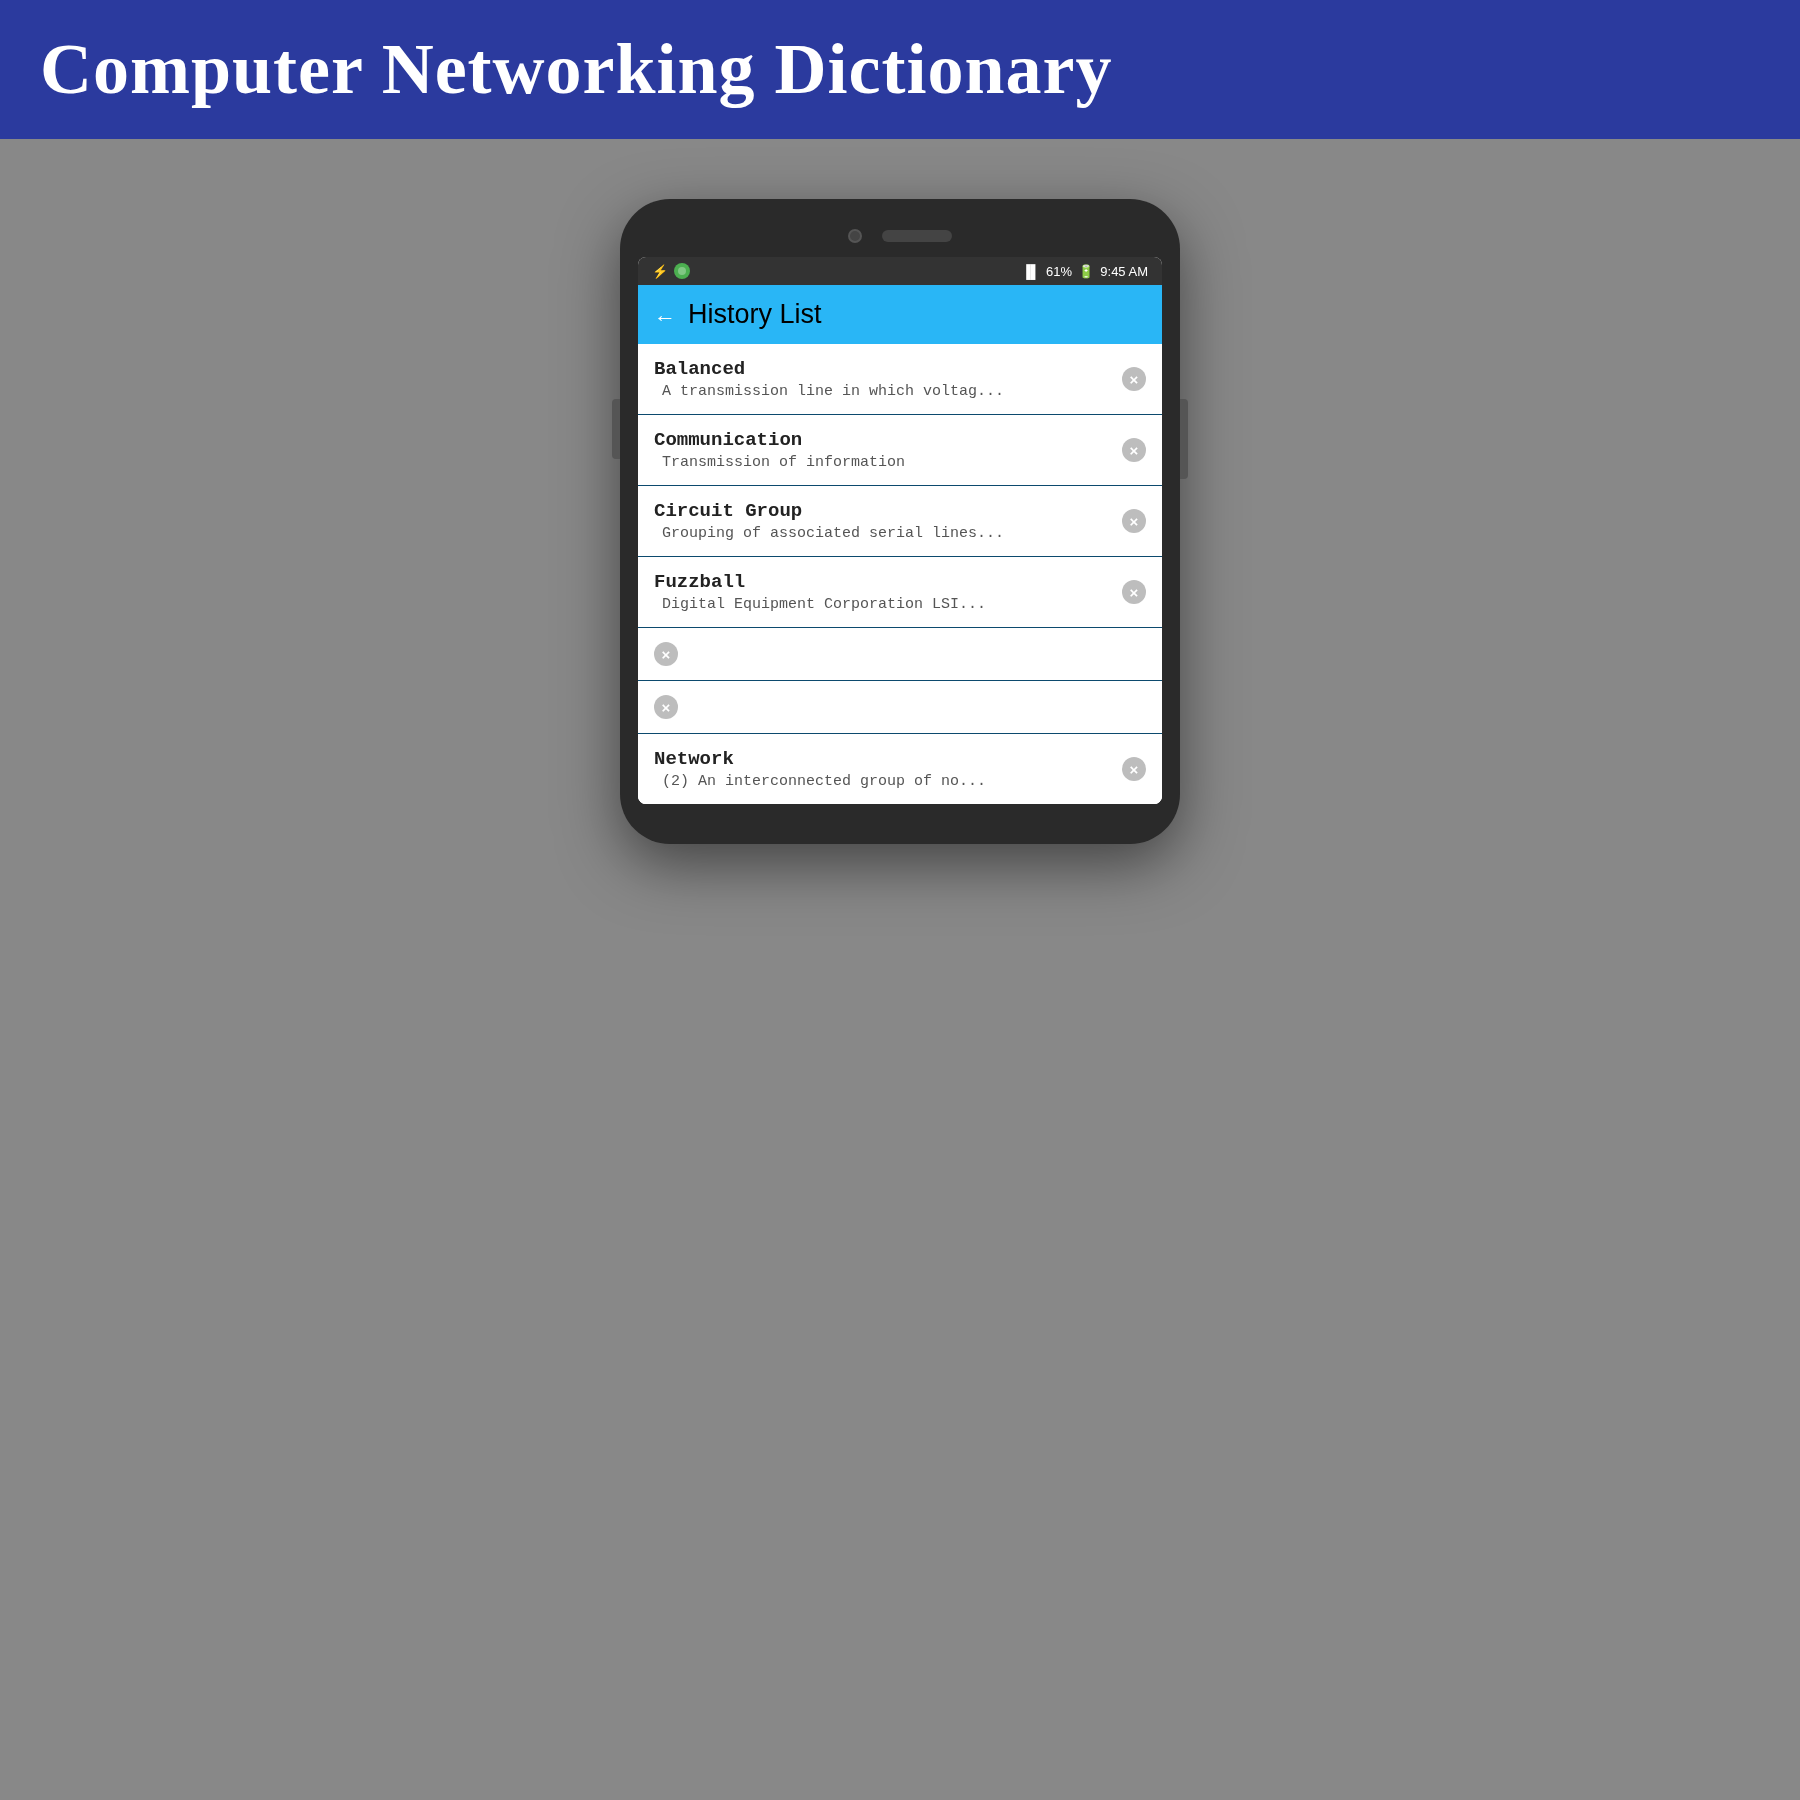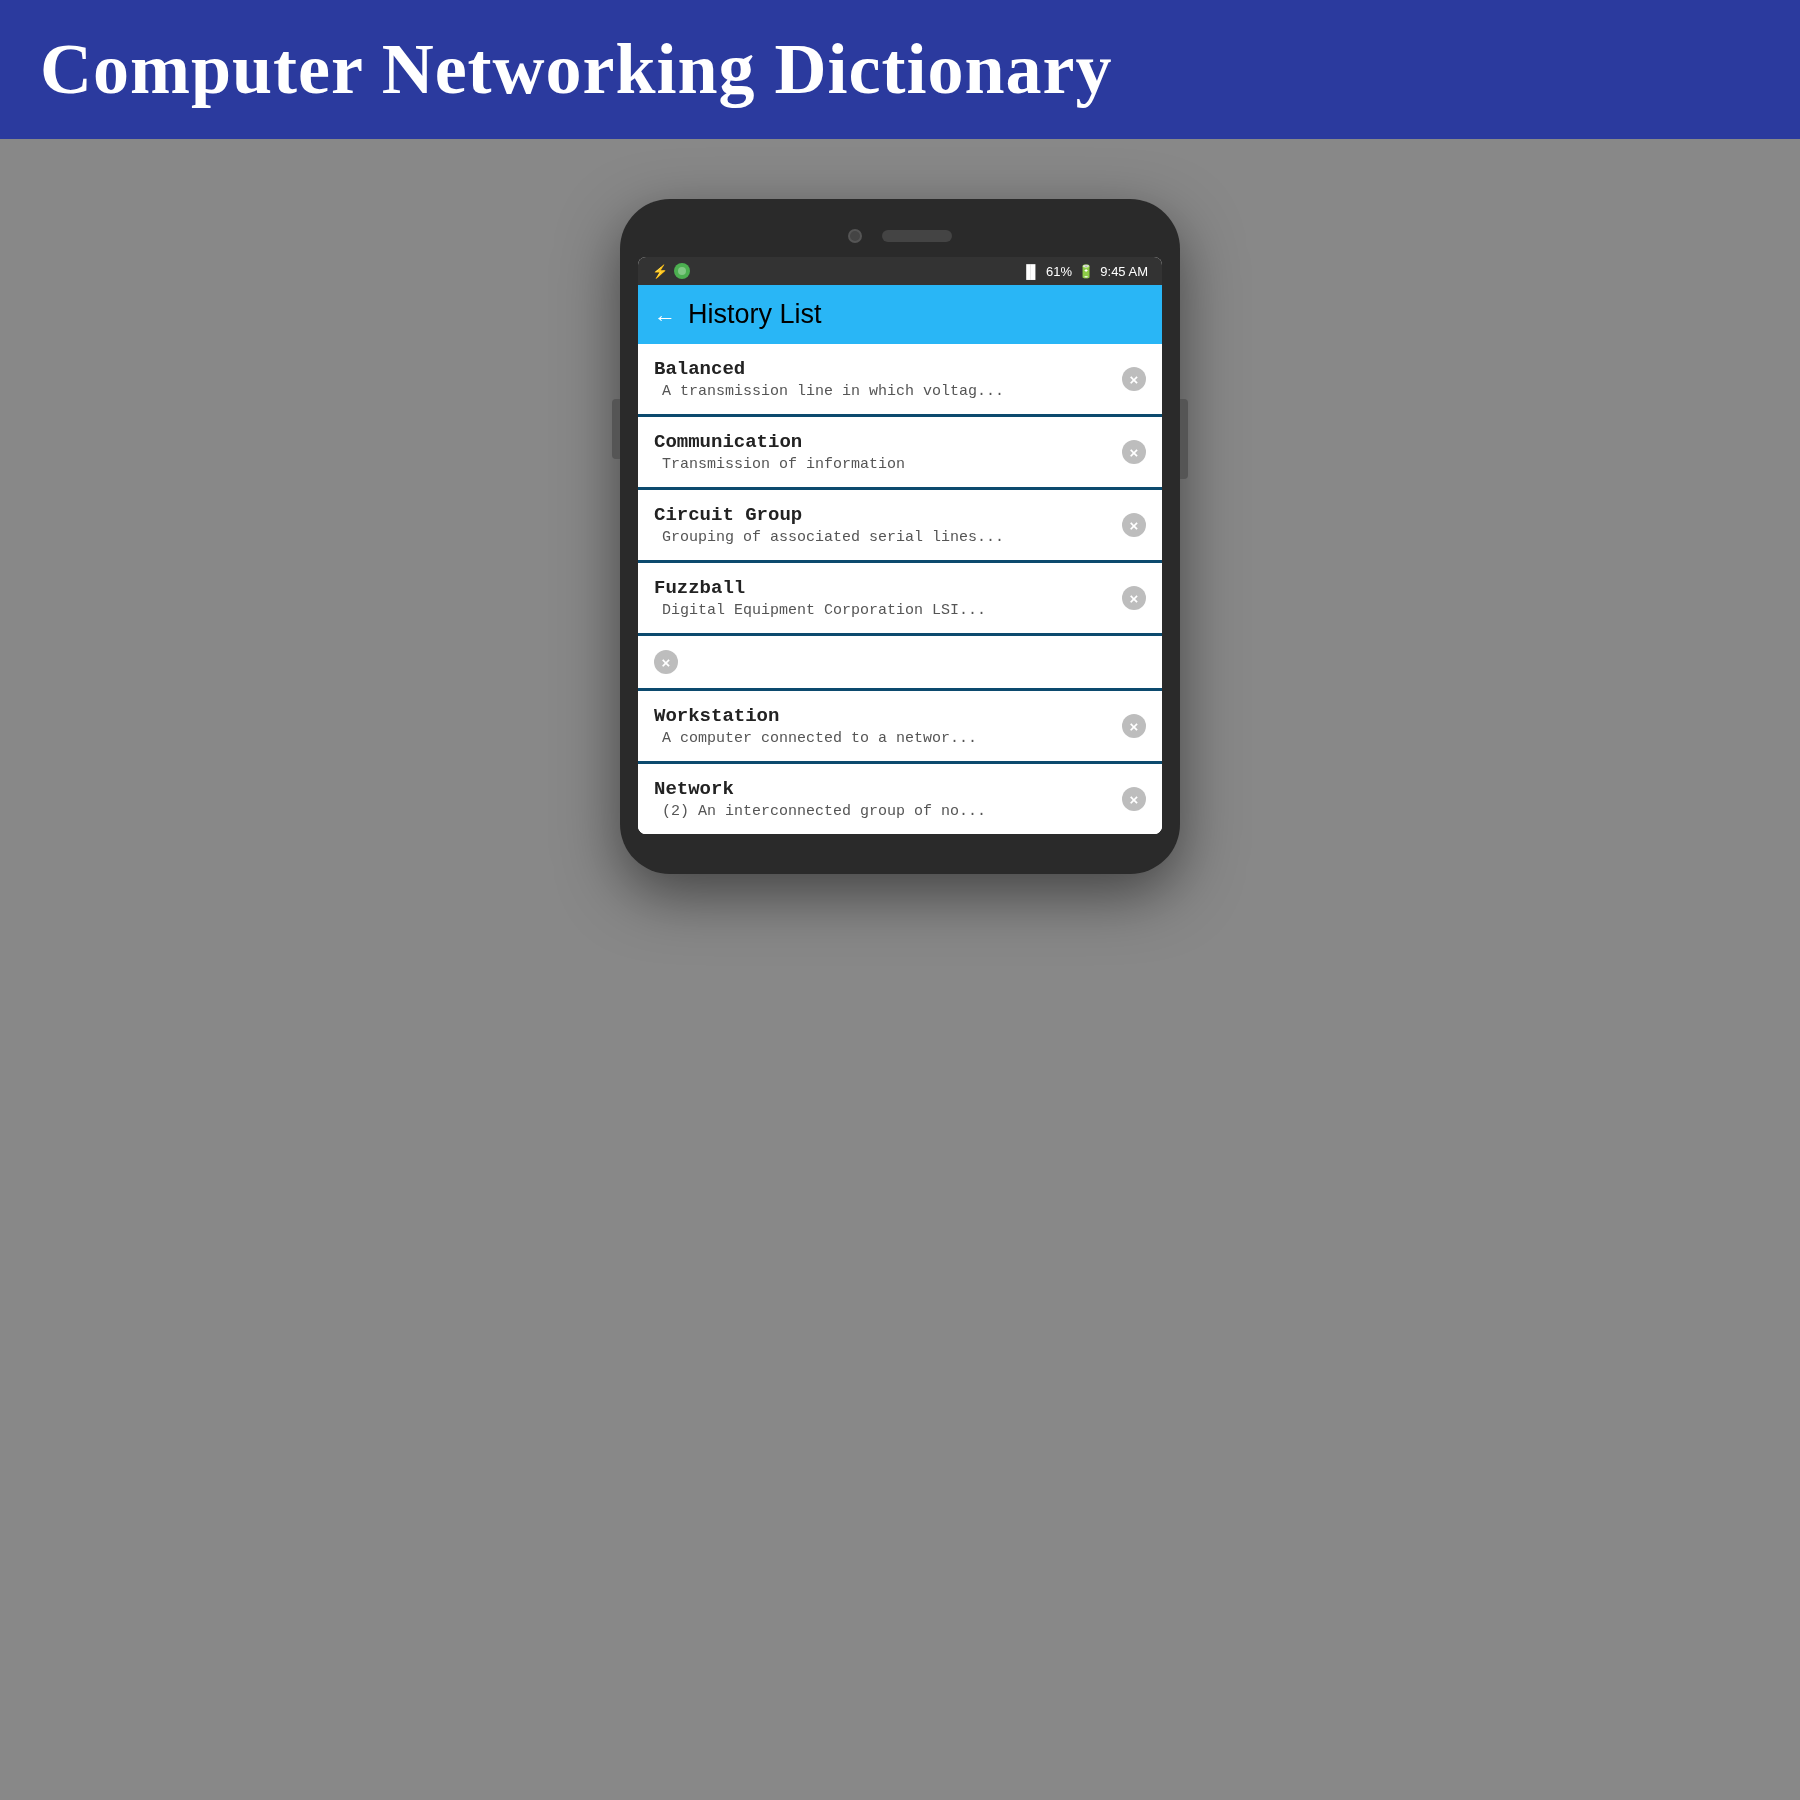--- a/index.html
+++ b/index.html
@@ -173,21 +173,21 @@
     
     .list-container {
       background-color: white;
     }
 
     .list-item {
       display: flex;
       align-items: center;
       justify-content: space-between;
       padding: 14px 16px;
-      border-bottom: 3px solid #0c4a6e;
+      border-bottom: 1px solid #0c4a6e;
       background-color: white;
     }
 
     .list-item:last-child {
       border-bottom: none;
     }
 
     .item-text {
       flex: 1;
       padding-right: 10px;
@@ -310,24 +310,20 @@
           </div>
         </div>
 
         <div class="list-item">
           <div class="remove-btn">
             <span class="remove-icon">×</span>
           </div>
         </div>
 
         <div class="list-item">
-          <div class="item-text">
-            <div class="item-title">Workstation</div>
-            <div class="item-desc">A computer connected to a networ...</div>
-          </div>
           <div class="remove-btn">
             <span class="remove-icon">×</span>
           </div>
         </div>
 
         <div class="list-item">
           <div class="item-text">
             <div class="item-title">Network</div>
             <div class="item-desc">(2) An interconnected group of no...</div>
           </div>

